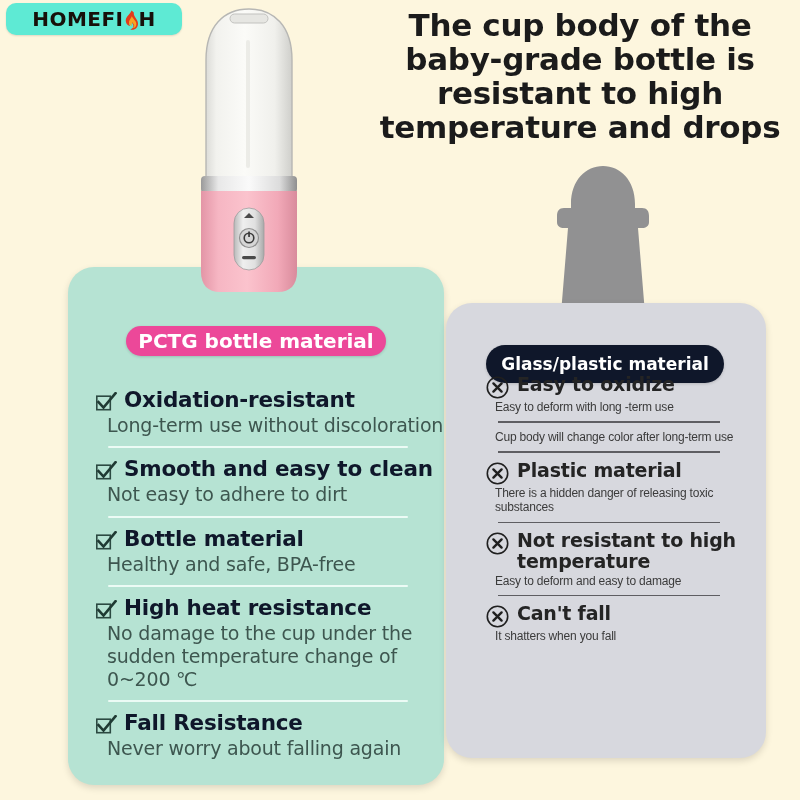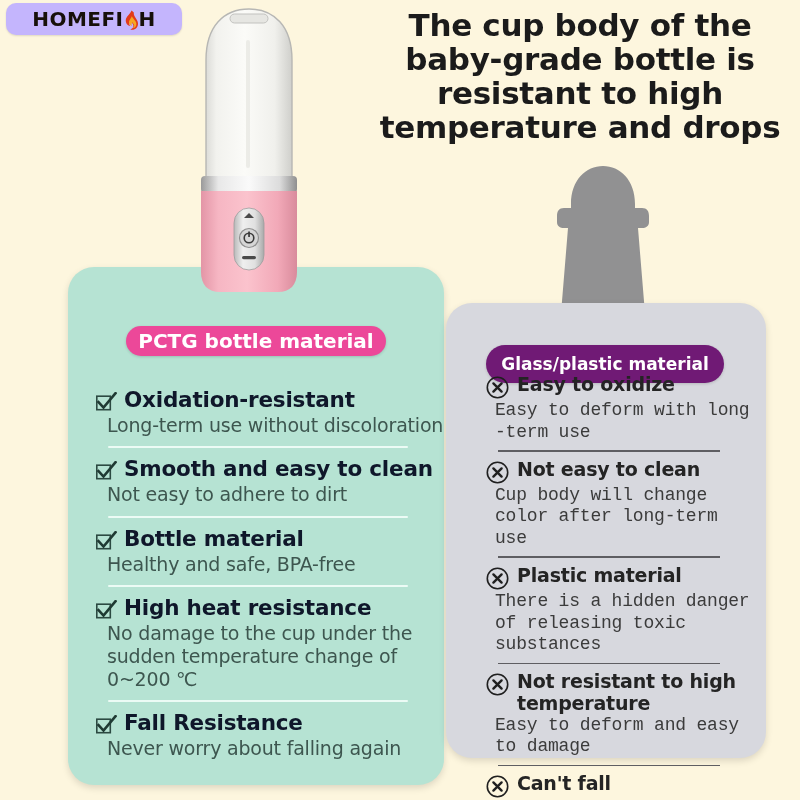--- a/index.html
+++ b/index.html
@@ -12,21 +12,21 @@
   }
   .stage{position:absolute;inset:0;width:800px;height:800px;overflow:hidden;}
 
   
   .bg-cream{position:absolute;left:0;top:0;width:800px;height:800px;background:#fdf6de;}
   .bg-band{position:absolute;left:0;top:296px;width:800px;height:504px;background:#fdf6de;}
 
   
   .logo{
     position:absolute;left:6px;top:3px;width:176px;height:32px;
-    background:#c4b5fd;border-radius:10px;
+    background:#5eead4;border-radius:10px;
     display:flex;align-items:center;justify-content:center;
     box-shadow:0 1px 2px rgba(0,0,0,.12);
   }
   .logo-text{
     font-weight:bold;font-size:20px;letter-spacing:.5px;color:#17100a;
     font-family:"DejaVu Sans", sans-serif;display:flex;align-items:center;
   }
   .logo-flame{position:relative;display:inline-block;width:15px;height:21px;margin:0 0px;}
   .logo-flame svg{position:absolute;left:0;top:1px;}
 
@@ -60,21 +60,21 @@
 
   
   .badge{
     position:absolute;border-radius:22px;
     display:flex;align-items:center;justify-content:center;
     color:#ffffff;font-weight:bold;
     font-family:"DejaVu Sans", sans-serif;
     box-shadow:0 1px 3px rgba(0,0,0,.16);
   }
   .badge-green{left:126px;top:326px;width:260px;height:30px;font-size:20px;background:#ec4899;}
-  .badge-grey{left:486px;top:345px;width:238px;height:38px;font-size:17px;background:#701a75;}
+  .badge-grey{left:486px;top:345px;width:238px;height:38px;font-size:17px;background:#0f172a;}
 
   
   .list{position:absolute;}
   .list-green{left:96px;top:388px;width:348px;}
   .list-grey{left:486px;top:374px;width:270px;}
 
   .item{position:relative;display:block;}
   .item-row{display:flex;align-items:flex-start;}
 
   .icon-check{
@@ -96,22 +96,22 @@
   .divider-green{
     height:2px;background:#ecfbf5;border-radius:2px;
     margin:9px 0 9px 12px;width:300px;
   }
 
   .title-grey{
     font-weight:bold;font-size:19px;color:#242424;line-height:1.12;
     font-family:"DejaVu Sans", sans-serif;letter-spacing:-.2px;
   }
   .sub-grey{
-    font-size:18px;color:#3b3b3b;line-height:1.2;margin-top:1px;margin-left:9px;
-    font-family:Liberation Mono, monospace;letter-spacing:-.2px;
+    font-size:12px;color:#3b3b3b;line-height:1.2;margin-top:1px;margin-left:9px;
+    font-family:Liberation Sans, sans-serif;letter-spacing:-.2px;
   }
   .divider-grey{
     height:1.5px;background:#5e5e62;
     margin:7px 0 7px 12px;width:222px;
   }
 </style>
 </head>
 <body>
 
 <div class="stage">
@@ -310,76 +310,65 @@
         </span>
         <span class="txt">
           <div class="title-grey">Easy to oxidize</div>
         </span>
       </div>
       <div class="sub-grey">Easy to deform with long -term use</div>
       <div class="divider-grey"></div>
     </div>
 
     <div class="item">
+      <div class="sub-grey">Cup body will change color after long-term use</div>
+      <div class="divider-grey"></div>
+    </div>
+
+    <div class="item">
       <div class="item-row">
         <span class="icon-cross">
           <svg width="23" height="23" viewBox="0 0 23 23">
             <circle cx="11.5" cy="11.5" r="10.2" fill="none" stroke="#1f1f1f" stroke-width="1.6"></circle>
             <path d="M7.4 7.4 L15.6 15.6 M15.6 7.4 L7.4 15.6" stroke="#1f1f1f" stroke-width="2.4" stroke-linecap="round"></path>
           </svg>
         </span>
         <span class="txt">
-          <div class="title-grey">Not easy to clean</div>
-        </span>
-      </div>
-      <div class="sub-grey">Cup body will change color after long-term use</div>
+          <div class="title-grey">Plastic material</div>
+        </span>
+      </div>
+      <div class="sub-grey">There is a hidden danger of releasing toxic substances</div>
       <div class="divider-grey"></div>
     </div>
 
     <div class="item">
       <div class="item-row">
         <span class="icon-cross">
           <svg width="23" height="23" viewBox="0 0 23 23">
             <circle cx="11.5" cy="11.5" r="10.2" fill="none" stroke="#1f1f1f" stroke-width="1.6"></circle>
             <path d="M7.4 7.4 L15.6 15.6 M15.6 7.4 L7.4 15.6" stroke="#1f1f1f" stroke-width="2.4" stroke-linecap="round"></path>
           </svg>
         </span>
         <span class="txt">
-          <div class="title-grey">Plastic material</div>
-        </span>
-      </div>
-      <div class="sub-grey">There is a hidden danger of releasing toxic substances</div>
+          <div class="title-grey">Not resistant to high temperature</div>
+        </span>
+      </div>
+      <div class="sub-grey">Easy to deform and easy to damage</div>
       <div class="divider-grey"></div>
     </div>
 
     <div class="item">
       <div class="item-row">
         <span class="icon-cross">
           <svg width="23" height="23" viewBox="0 0 23 23">
             <circle cx="11.5" cy="11.5" r="10.2" fill="none" stroke="#1f1f1f" stroke-width="1.6"></circle>
             <path d="M7.4 7.4 L15.6 15.6 M15.6 7.4 L7.4 15.6" stroke="#1f1f1f" stroke-width="2.4" stroke-linecap="round"></path>
           </svg>
         </span>
         <span class="txt">
-          <div class="title-grey">Not resistant to high temperature</div>
-        </span>
-      </div>
-      <div class="sub-grey">Easy to deform and easy to damage</div>
-      <div class="divider-grey"></div>
-    </div>
-
-    <div class="item">
-      <div class="item-row">
-        <span class="icon-cross">
-          <svg width="23" height="23" viewBox="0 0 23 23">
-            <circle cx="11.5" cy="11.5" r="10.2" fill="none" stroke="#1f1f1f" stroke-width="1.6"></circle>
-            <path d="M7.4 7.4 L15.6 15.6 M15.6 7.4 L7.4 15.6" stroke="#1f1f1f" stroke-width="2.4" stroke-linecap="round"></path>
-          </svg>
-        </span>
-        <span class="txt">
           <div class="title-grey">Can't fall</div>
         </span>
       </div>
       <div class="sub-grey">It shatters when you fall</div>
     </div>
 
   </div>
 
 </div>
 

